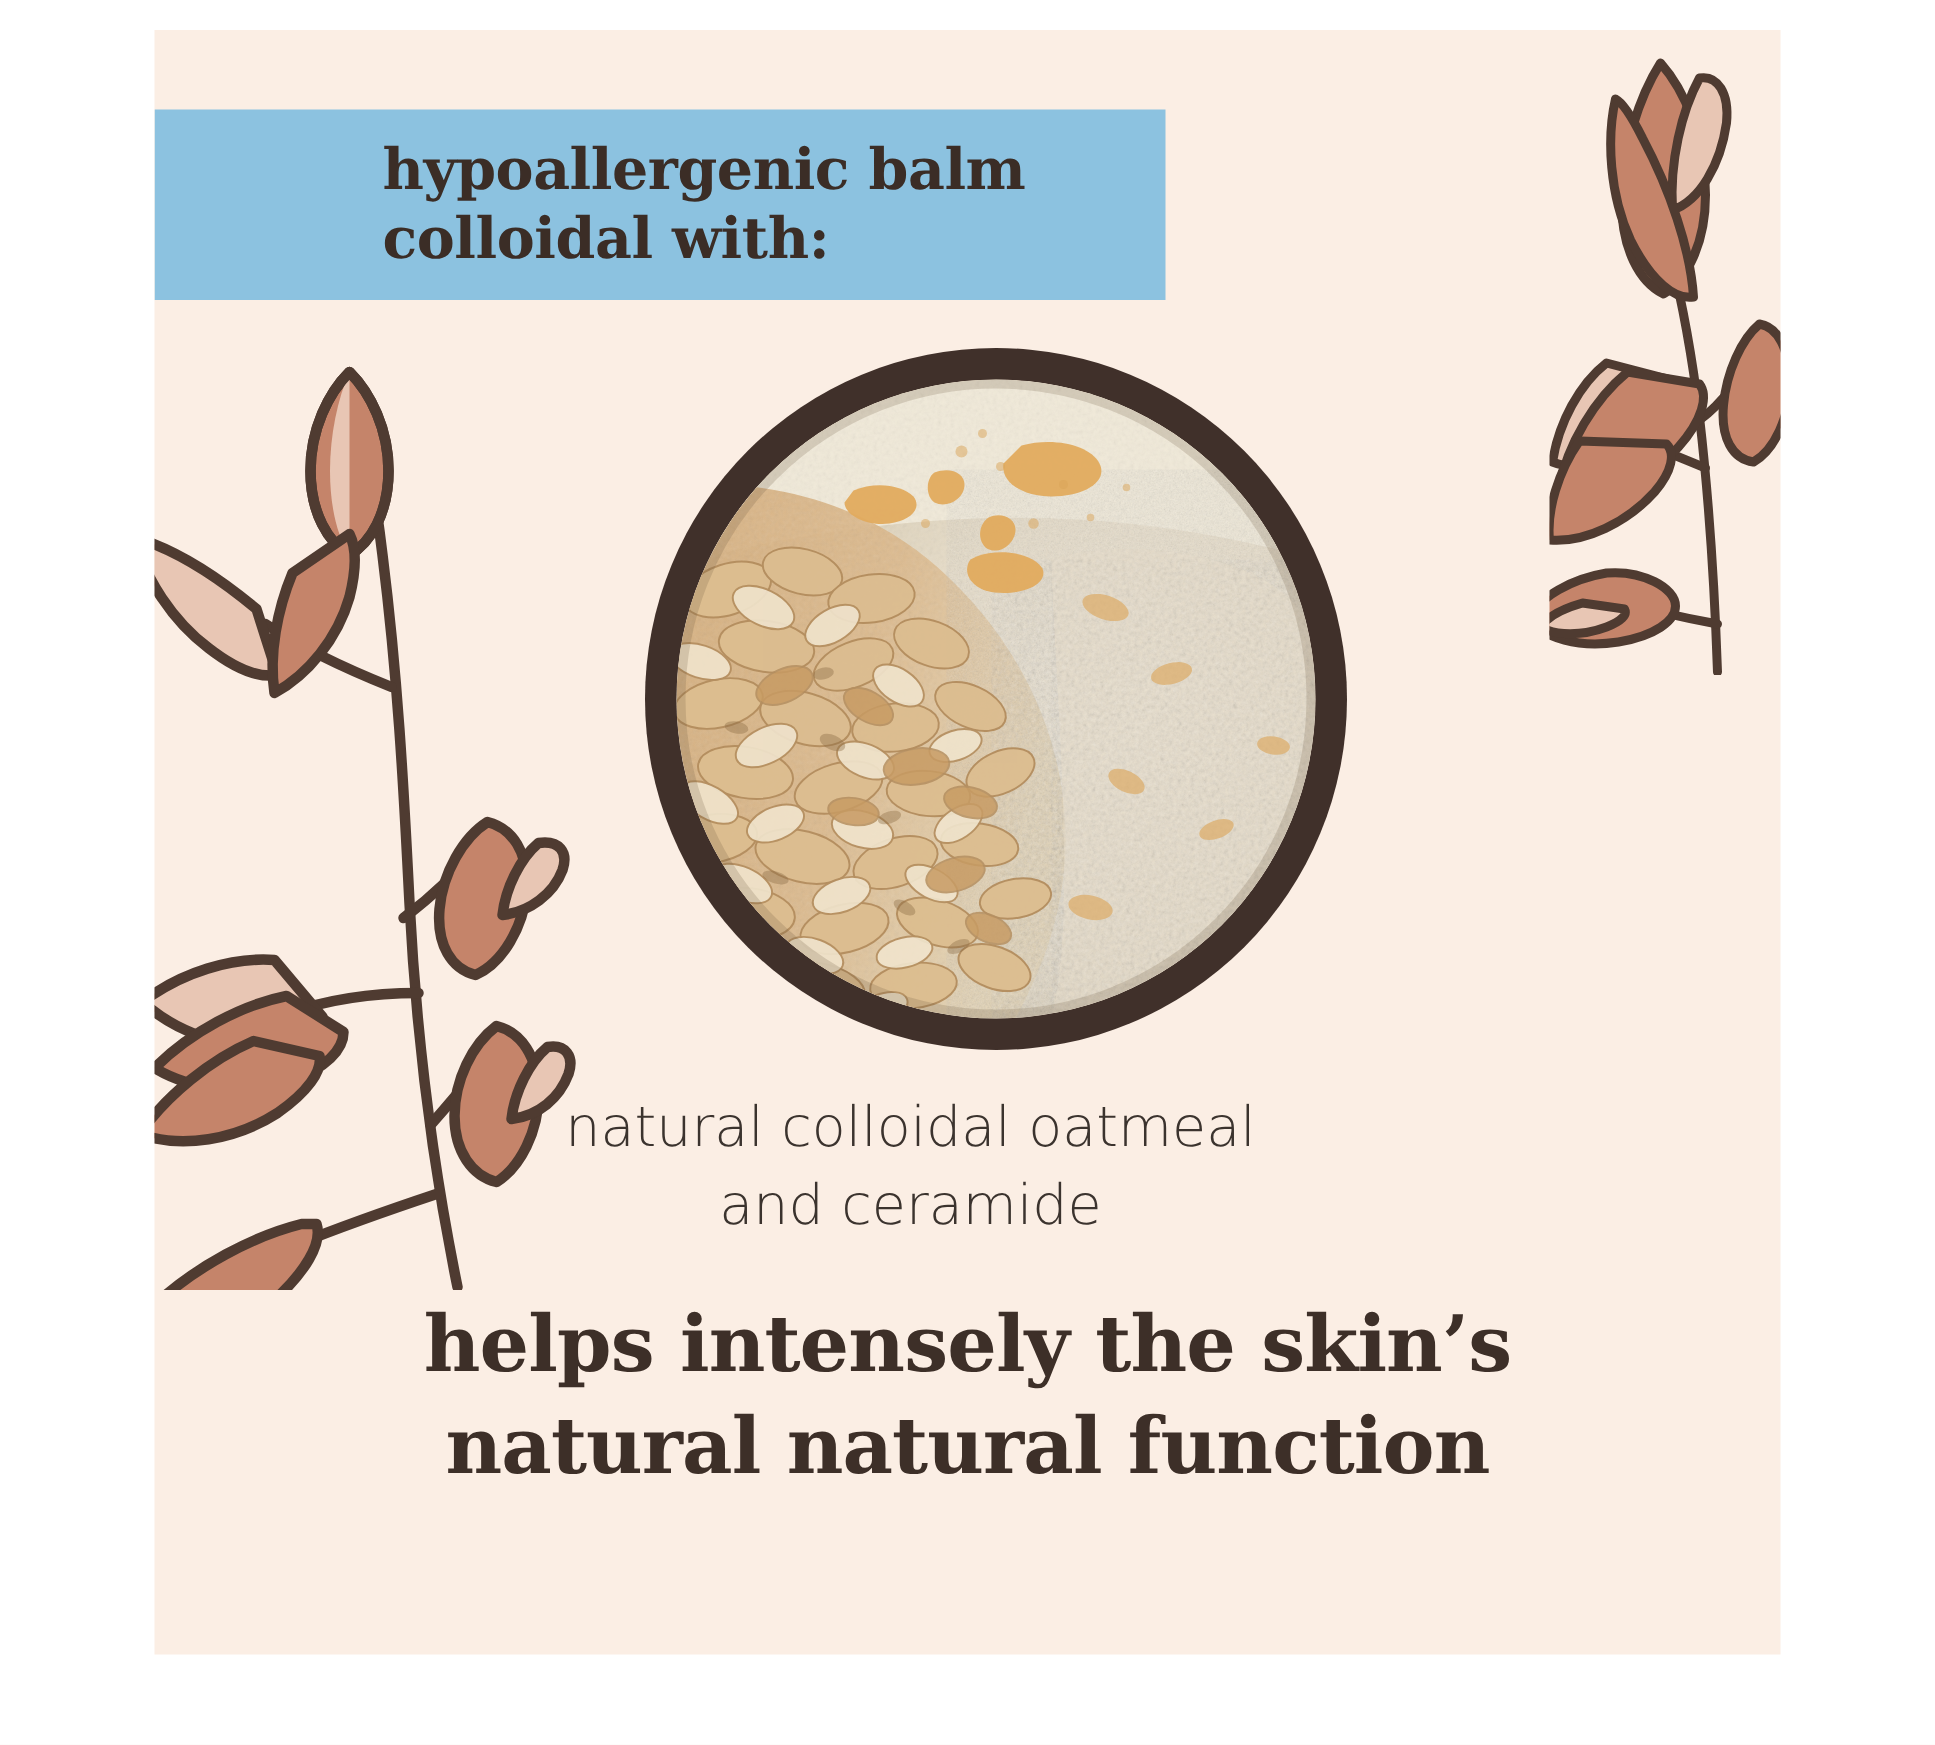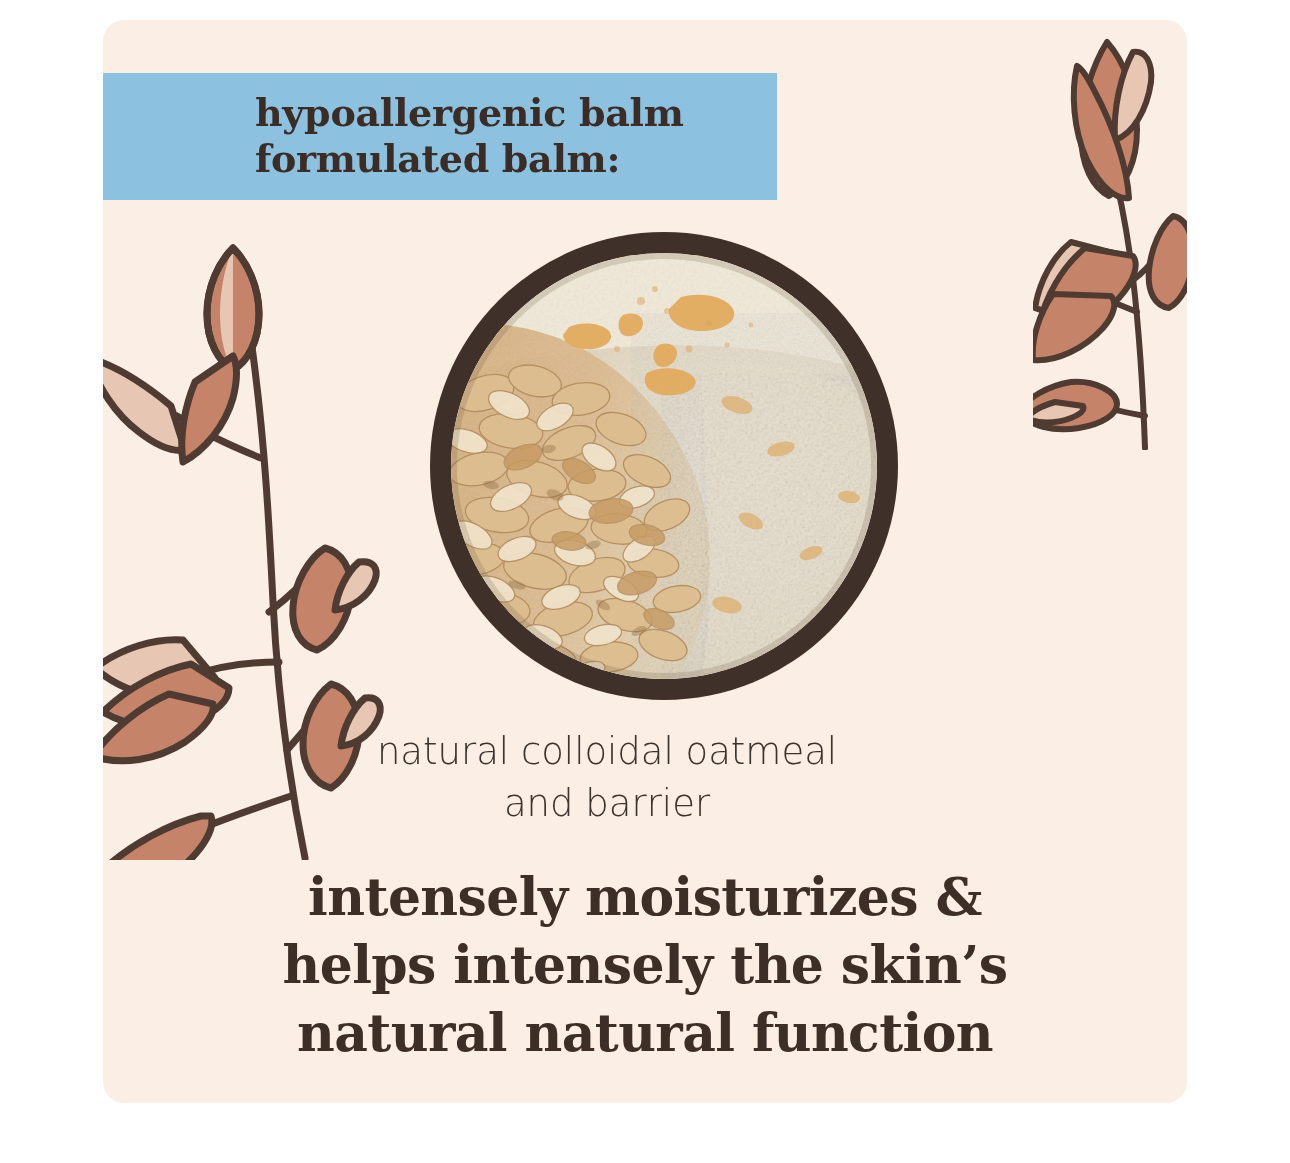--- a/index.html
+++ b/index.html
@@ -17,21 +17,20 @@
   }
   
   #panel {
     position: absolute;
     left: 103px;
     top: 20px;
     width: 1084px;
     height: 1083px;
     background: #fbeee4;
     overflow: hidden;
-    border-radius: 21px;
   }
   
   #banner {
     position: absolute;
     left: 0px;
     top: 53px;
     width: 674px;
     height: 127px;
     background: #8cc2e0;
     box-sizing: border-box;
@@ -206,21 +205,21 @@
 
         <g>
           <path d="M38 352 C14 356 -6 368 -14 382 C-4 396 20 402 46 398 C70 394 84 384 84 374 C84 362 62 350 38 352 Z" fill="#c5846a" stroke="#4f3b31" stroke-width="6" stroke-linejoin="round"></path>
           <path d="M22 372 C8 376 -2 382 -6 388 C4 394 22 394 38 388 C48 384 52 380 50 376 Z" fill="#e8c6b4" stroke="#4f3b31" stroke-width="6" stroke-linejoin="round"></path>
         </g>
       </svg>
     </div>
 
     <div id="banner">
       <div class="line">hypoallergenic balm</div>
-      <div class="line">formulated balm:</div>
+      <div class="line">colloidal with:</div>
     </div>
 
     <div id="circle-wrap">
       <div id="circle-img">
         <svg viewBox="0 0 426 426" xmlns="http://www.w3.org/2000/svg" preserveAspectRatio="xMidYMid slice">
           <defs>
             <radialGradient id="powderGrad" cx="72%" cy="55%" r="62%">
               <stop offset="0%" stop-color="#efe7d7"></stop>
               <stop offset="60%" stop-color="#e7ddc9"></stop>
               <stop offset="100%" stop-color="#d9cdb4"></stop>
@@ -378,23 +377,22 @@
             </g>
 
             <circle cx="213" cy="213" r="212" fill="none" stroke="#6b533a" stroke-opacity="0.20" stroke-width="10"></circle>
           </g>
         </svg>
       </div>
     </div>
 
     <div id="caption">
       <span class="cline">natural colloidal oatmeal</span>
-      <span class="cline">and barrier</span>
+      <span class="cline">and ceramide</span>
     </div>
 
     <div id="headline">
-      <span class="hline">intensely moisturizes &amp;</span>
       <span class="hline">helps intensely the skin’s</span>
       <span class="hline">natural natural function</span>
     </div>
 
   </div>
 </div>
 
 </body></html>

